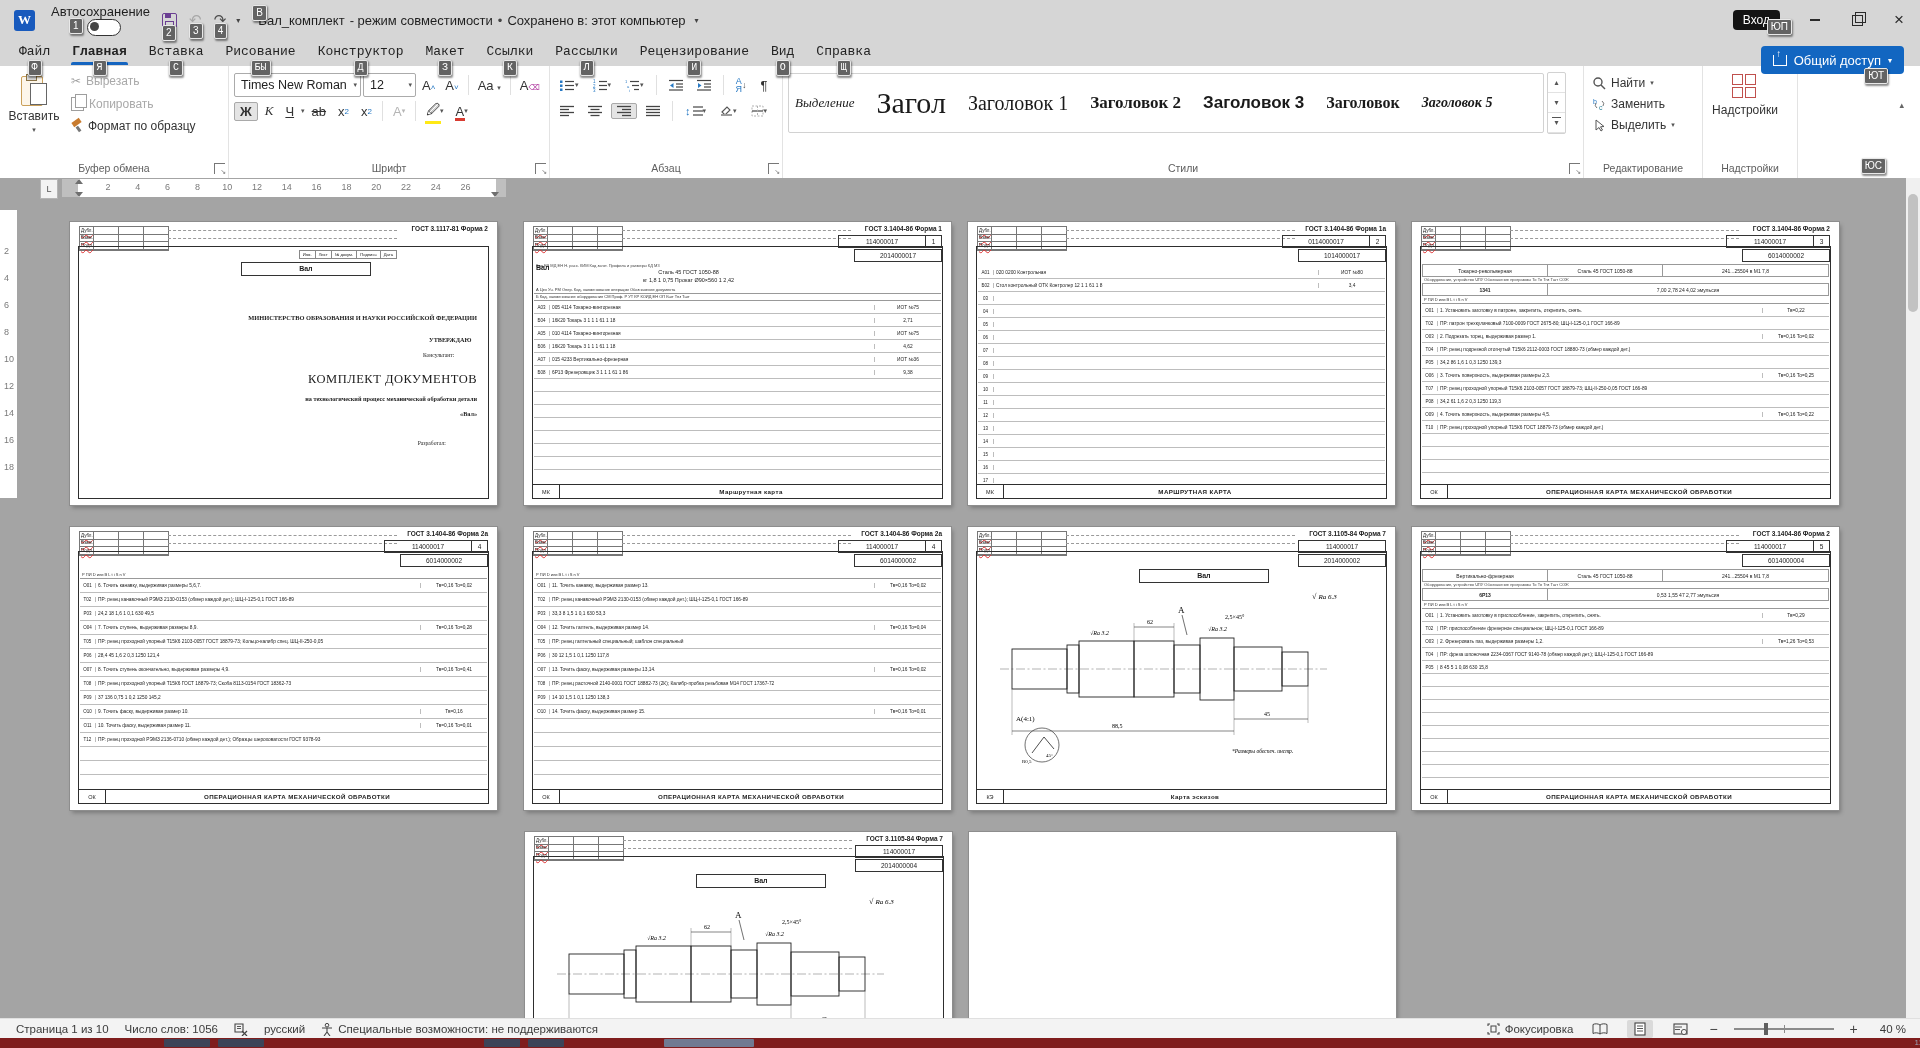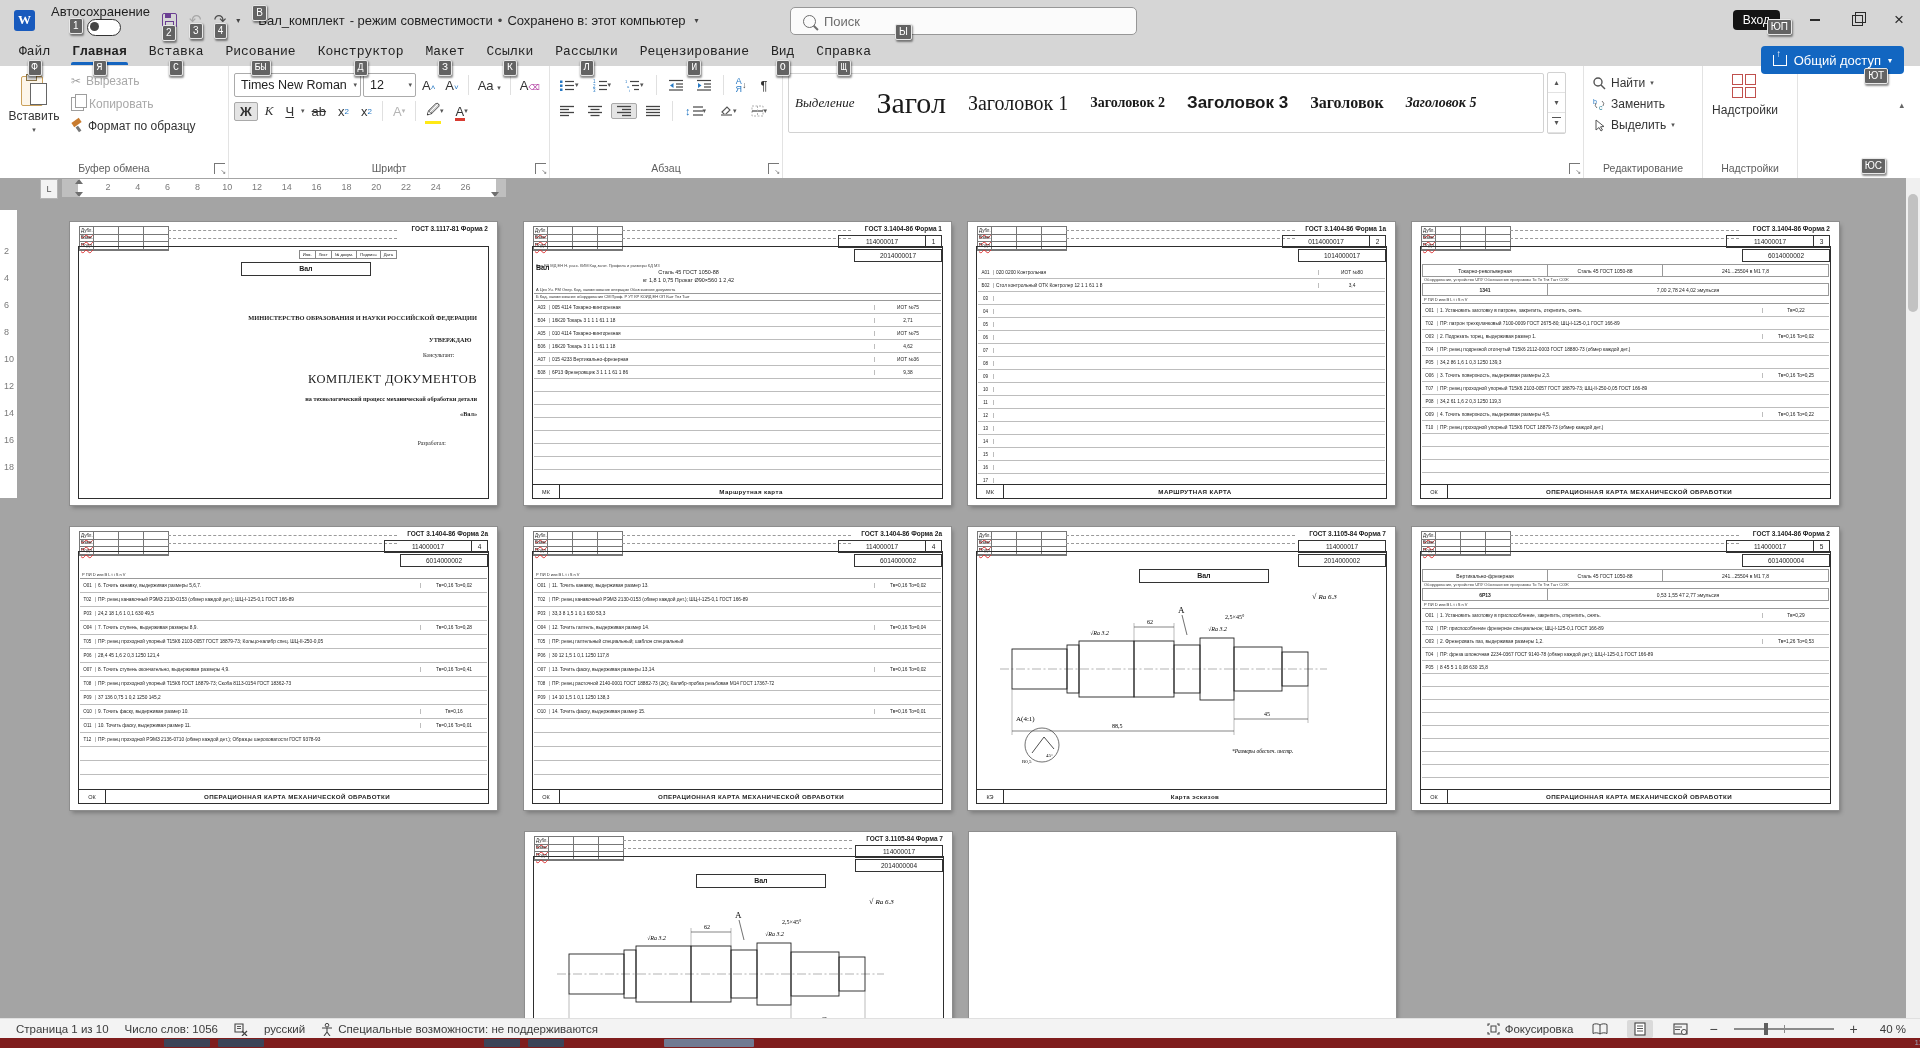--- a/index.html
+++ b/index.html
@@ -77,21 +77,21 @@
   .ubar:after{content:"";position:absolute;left:-1px;right:-1px;bottom:-2px;height:3px;}
   .ubar.yellow:after{background:#ffe916;}
   .ubar.red:after{background:#d83b31;}
   .vsep{width:1px;background:#e0e0e0;height:20px;margin:0 3px;}
   svg.icn{display:block;}
   .styles-gallery{width:742px;height:58px;border:1px solid #d2d2d2;border-radius:2px;display:flex;align-items:center;padding:0 6px;gap:22px;overflow:hidden;background:#fff;}
   .style-item{white-space:nowrap;color:#1a1a1a;font-family:"Liberation Serif",serif;}
   .st-vydelenie{font-style:italic;font-size:13px;}
   .st-zagol{font-size:30px;}
   .st-h1{font-size:20px;}
-  .st-h2{font-weight:bold;font-size:14px;}
+  .st-h2{font-weight:bold;font-size:17px;}
   .st-h3{font-weight:bold;font-size:17px;font-family:"Liberation Sans",sans-serif;}
   .st-h4{font-weight:bold;font-size:16px;}
   .st-h5{font-weight:bold;font-style:italic;font-size:14px;}
   .gal-scroll{display:flex;flex-direction:column;margin-left:3px;border:1px solid #d2d2d2;border-radius:2px;}
   .gal-scroll span{width:17px;height:19px;display:flex;align-items:center;justify-content:center;font-size:8px;color:#555;border-bottom:1px solid #e2e2e2;}
   .gal-more{position:relative;}
   .gal-more:before{content:"";position:absolute;top:4px;left:4px;right:4px;height:1px;background:#555;}
   .edit-col{display:flex;flex-direction:column;gap:3px;padding-top:2px;}
   .addin-ic{width:26px;height:26px;display:grid;grid-template-columns:11px 11px;grid-template-rows:11px 11px;gap:2px;}
   .addin-ic i{border:1.6px solid #c0504d;background:#fff;}
@@ -205,25 +205,20 @@
 
     <div id="doc-title-wrap">
       <span class="kt" style="left:-6px;top:-8px;">В</span>
       <span style="font-weight:normal;">Вал_комплект</span>
       <span>-  режим совместимости</span>
       <span class="dot">•</span>
       <span>Сохранено в: этот компьютер</span>
       <span class="qat-caret">▾</span>
     </div>
 
-    <div id="search-box">
-      <span class="search-glyph"></span>
-      <span>Поиск</span>
-      <span class="kt" style="left:104px;top:16px;">Ы</span>
-    </div>
 
     <div id="win-right">
       <div id="signin-btn">
         <span>Вход</span>
         <span class="kt" style="right:-12px;top:9px;left:auto;">ЮП</span>
       </div>
       <div class="winbtn">
           <span class="min-glyph"></span>
         </div>
       <div class="winbtn">
@@ -485,20 +480,21 @@
             <span class="style-item st-h3">Заголовок 3</span>
             <span class="style-item st-h4">Заголовок</span>
             <span class="style-item st-h5">Заголовок 5</span>
           </div>
         <div class="gal-scroll">
           <span>▴</span>
           <span>▾</span>
           <span class="gal-more">▾</span>
         </div>
       </div>
+      <div class="group-label">Стили</div>
       <span class="launcher"></span>
     </div>
 
     <div class="group" style="width:108px;">
       <div class="edit-col">
         <div class="rbtn">
           <svg class="icn" width="13" height="13" viewBox="0 0 13 13">
               <circle cx="5" cy="5" r="4" fill="none" stroke="#555" stroke-width="1.4"></circle>
               <line x1="8" y1="8" x2="12" y2="12" stroke="#555" stroke-width="1.4"></line>
             </svg>

